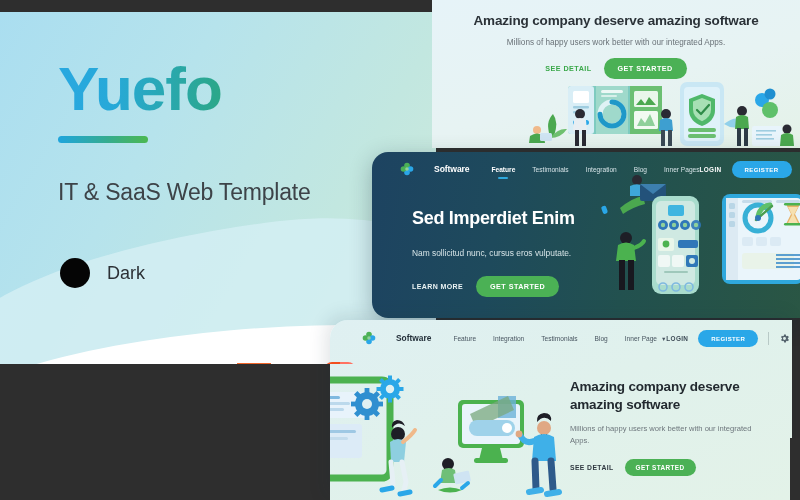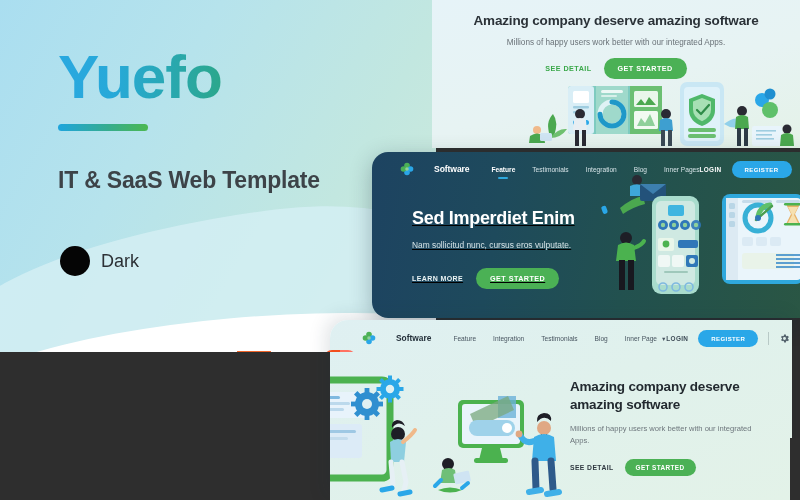--- a/index.html
+++ b/index.html
@@ -5,21 +5,21 @@
   html,body{margin:0;padding:0;}
   body{
     width:800px;height:500px;overflow:hidden;position:relative;
     background:#2e2e2e;
     font-family:"Liberation Sans","DejaVu Sans",sans-serif;
   }
   .stage{position:absolute;inset:0;width:800px;height:500px;overflow:hidden;}
 
   
   .left-panel{
-    position:absolute;left:0;top:0;width:436px;height:352px;
+    position:absolute;left:0;top:12px;width:436px;height:352px;
     background:linear-gradient(120deg,#aadef0 0%,#b6e3ec 35%,#c2e7e0 70%,#cfeadb 100%);
     overflow:hidden;
   }
   .left-wave-mid{
     position:absolute;left:-40px;top:215px;width:560px;height:300px;
     background:#d4eef3;
     border-radius:60% 40% 0 0 / 90px 120px 0 0;
     transform:rotate(-7deg);
     opacity:.85;
   }
@@ -34,24 +34,24 @@
     font-size:62px;font-weight:700;line-height:1;letter-spacing:-1px;
     background:linear-gradient(90deg,#29a8e0 0%,#27a9d8 22%,#2ba78c 62%,#42b355 100%);
     -webkit-background-clip:text;background-clip:text;color:transparent;
     margin:0;
   }
   .brand-rule{
     margin-top:16px;width:90px;height:7px;border-radius:4px;
     background:linear-gradient(90deg,#1fa5dd 0%,#35ac8f 55%,#4cb851 100%);
   }
   .brand-sub{
-    margin-top:36px;font-size:23px;color:#3d4348;font-weight:700;letter-spacing:-.2px;
+    margin-top:36px;font-size:23px;color:#3d4348;font-weight:400;letter-spacing:-.2px;
   }
   .themes{position:absolute;left:60px;top:246px;display:flex;align-items:center;gap:38px;z-index:6;}
-  .theme-opt{display:flex;align-items:center;gap:11px;cursor:pointer;}
+  .theme-opt{display:flex;align-items:center;gap:17px;cursor:pointer;}
   .dot{width:30px;height:30px;border-radius:50%;}
   .dot.dark{background:#050505;}
   .dot.light{background:#ffffff;box-shadow:0 1px 3px rgba(0,0,0,.10);}
   .theme-label{font-size:18px;color:#2c3136;}
 
   .tech-row{position:absolute;left:56px;top:348px;display:flex;align-items:flex-start;gap:34px;z-index:6;}
   .tech{width:52px;}
   .tech .glyph{height:52px;display:flex;align-items:center;justify-content:center;}
   .tech .refl{height:44px;display:flex;align-items:flex-start;justify-content:center;
     transform:scaleY(-1);opacity:.17;
@@ -97,23 +97,23 @@
   .nav-link.active:after{content:"";position:absolute;left:50%;transform:translateX(-50%);
     bottom:-6px;width:10px;height:2px;background:#2fa8dc;border-radius:2px;}
   .nav-right{margin-left:auto;display:flex;align-items:center;gap:10px;}
   .login{font-size:6.4px;font-weight:700;color:#ffffff;letter-spacing:.35px;cursor:pointer;}
   .pill-blue{
     font-size:6.1px;font-weight:700;color:#fff;letter-spacing:.35px;
     background:#2aa7e8;border-radius:20px;padding:5px 13px;cursor:pointer;border:none;
   }
   .nav-div{width:1px;height:13px;background:rgba(255,255,255,.28);}
   .gear{cursor:pointer;display:flex;}
-  .cd-body{position:absolute;left:40px;top:56px;width:200px;text-decoration:underline;}
+  .cd-body{position:absolute;left:40px;top:56px;width:200px;}
   .cd-title{font-size:18px;font-weight:700;color:#ffffff;letter-spacing:-.3px;margin:0;}
-  .cd-sub{font-size:8.4px;color:#d6e4e7;margin-top:11px;}
+  .cd-sub{font-size:8.4px;color:#d6e4e7;margin-top:19px;}
   .cd-actions{margin-top:18px;display:flex;align-items:center;gap:13px;}
   .cd-learn{font-size:7px;font-weight:600;color:#eaf3f4;letter-spacing:.4px;cursor:pointer;}
   .cd-illus{position:absolute;left:218px;top:18px;right:0;bottom:0;}
 
   
   .card-light{
     position:absolute;left:330px;top:320px;width:462px;height:180px;
     background:linear-gradient(160deg,#dff0f2 0%,#e0f1ec 45%,#e3f2e8 100%);
     border-radius:18px 0 0 0;
     box-shadow:-4px -4px 18px rgba(20,50,60,.13);

